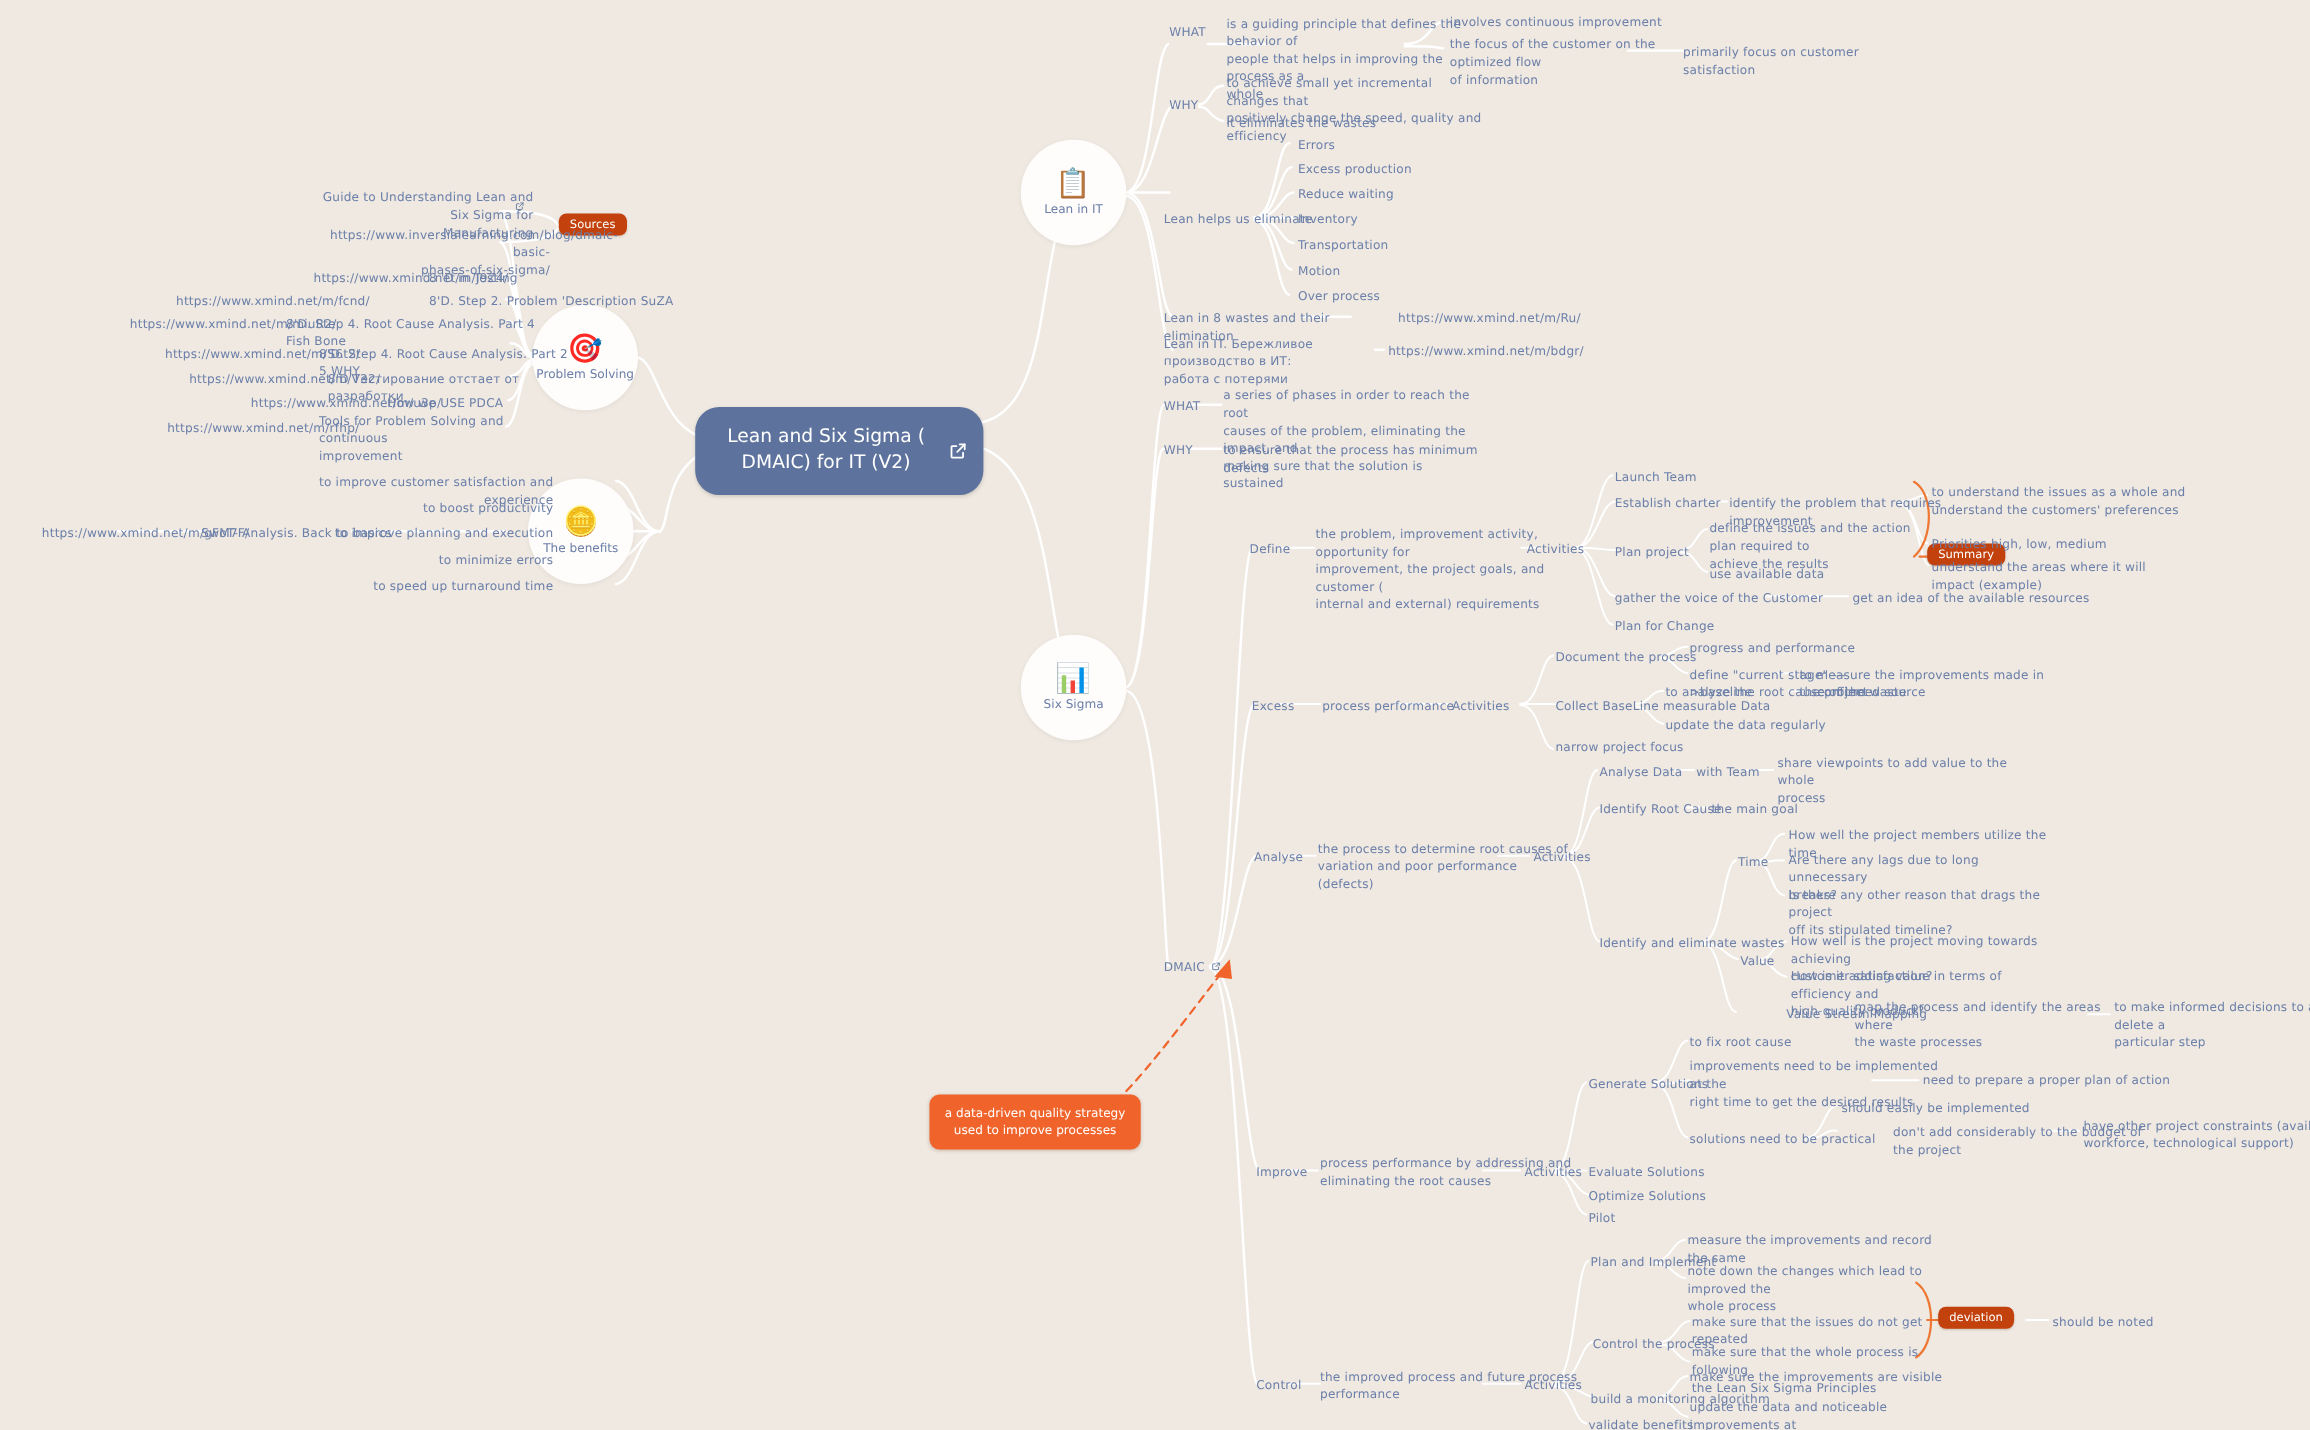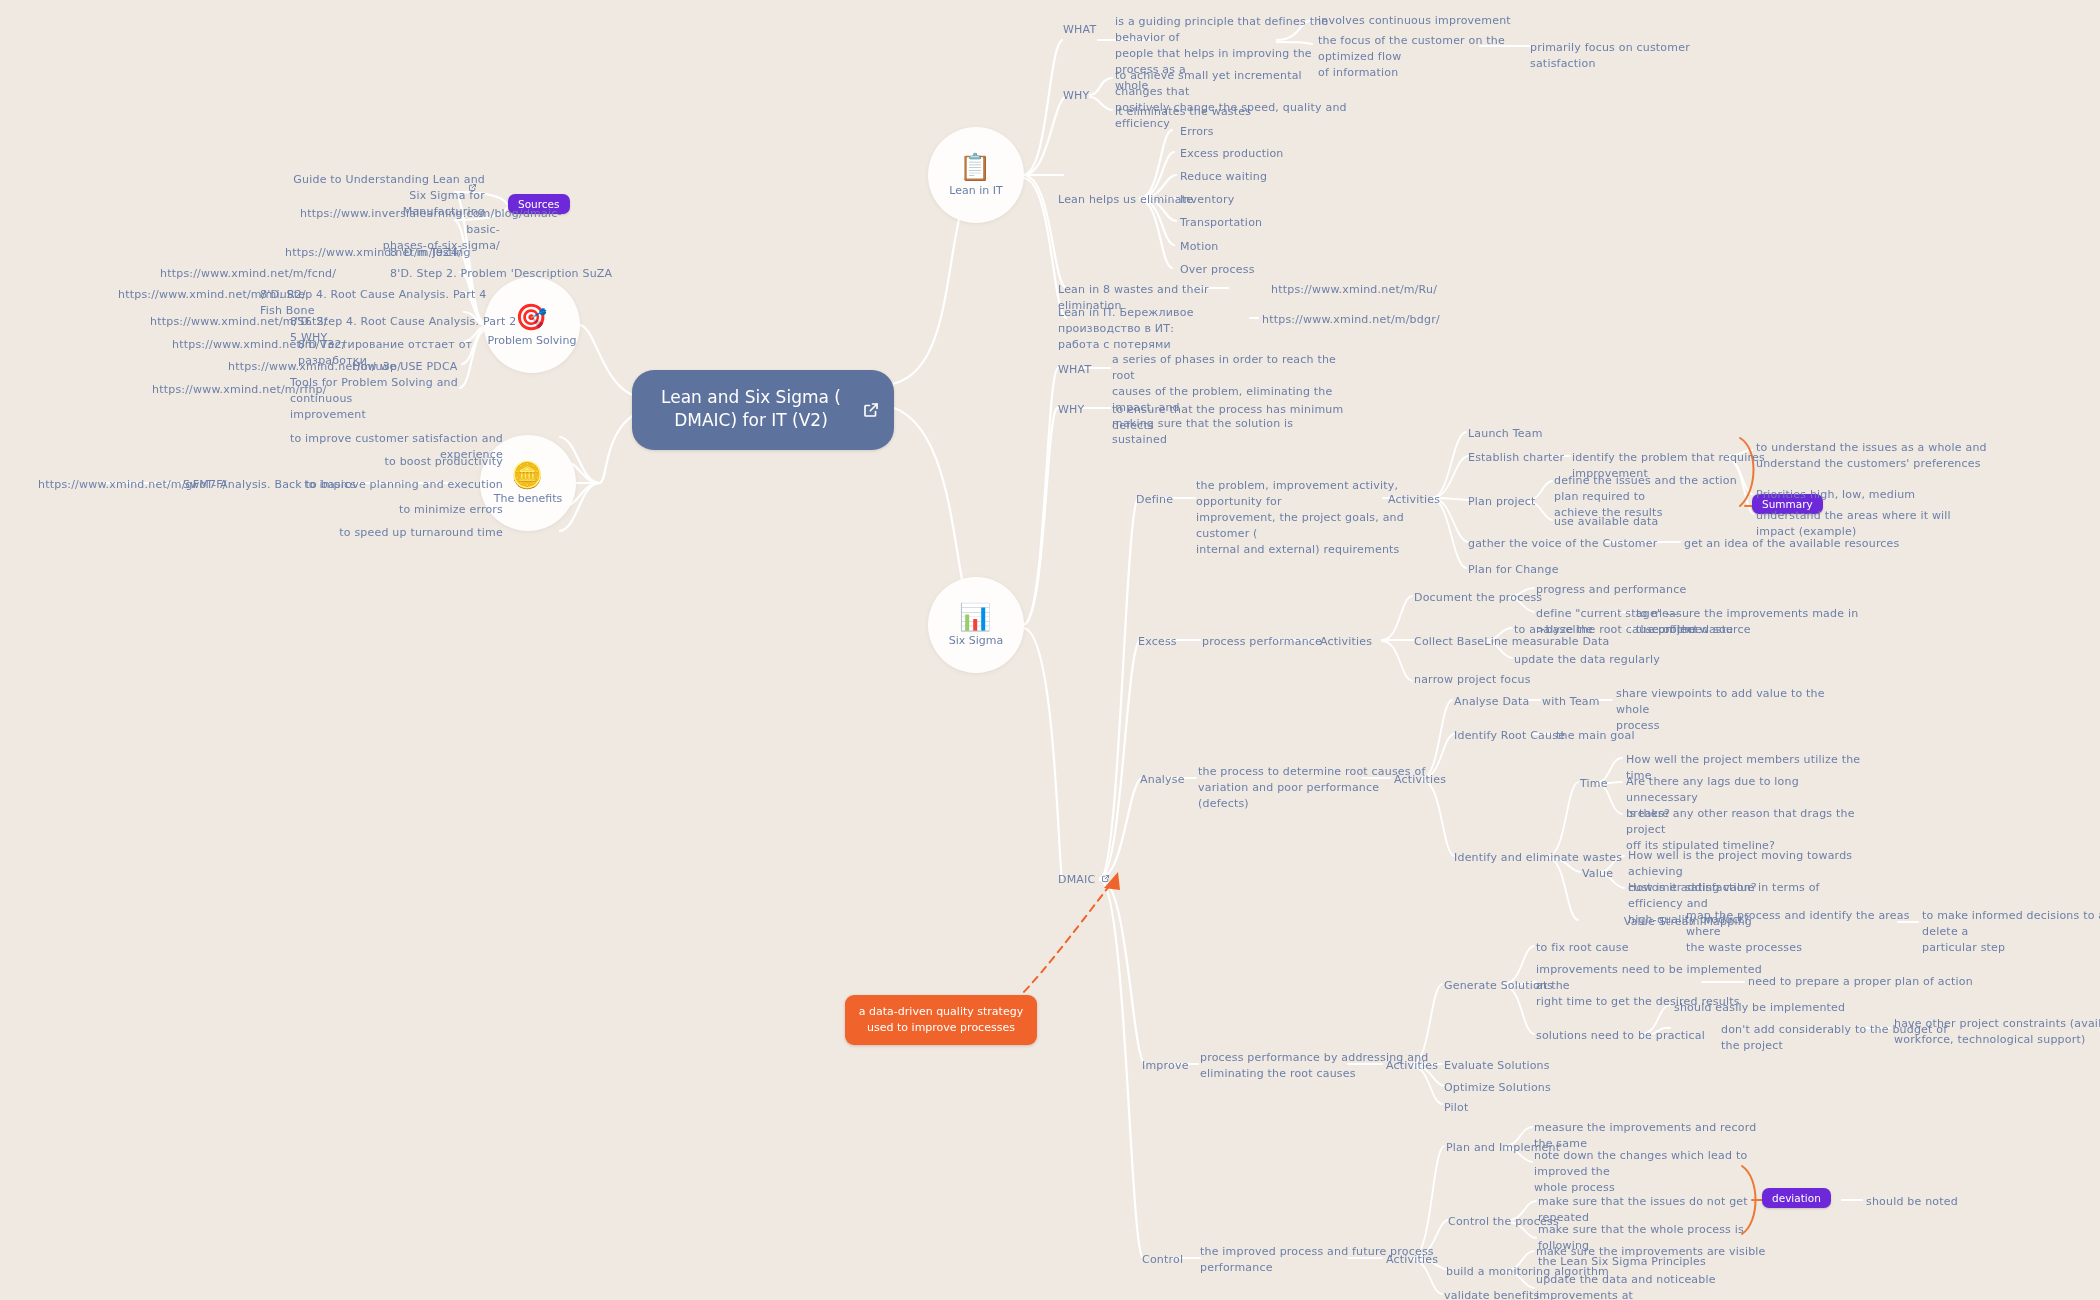--- a/index.html
+++ b/index.html
@@ -65,21 +65,21 @@
     align-items: center;
     justify-content: center;
     box-shadow: 0 1px 4px rgba(90,80,70,.08);
   }
   .circle .emoji { font-size: 26px; line-height: 1; margin-bottom: 4px; }
   .circle .clabel { font-size: 11px; color: #6b7fa8; }
 
   
   .chip {
     position: absolute;
-    background: #6d28d9;
+    background: #c2410c;
     color: #fff;
     border-radius: 7px;
     padding: 4px 10px;
     font-size: 10.5px;
     box-shadow: 0 1px 2px rgba(120,70,30,.25);
     white-space: nowrap;
   }
   
   .callout {
     position: absolute;

